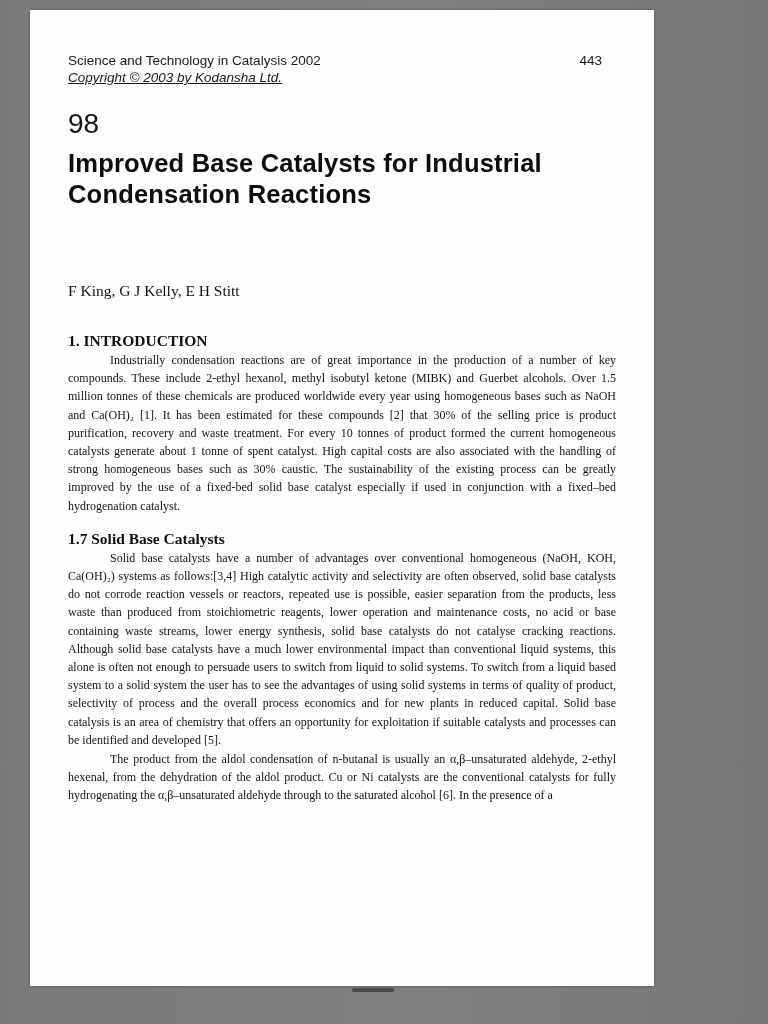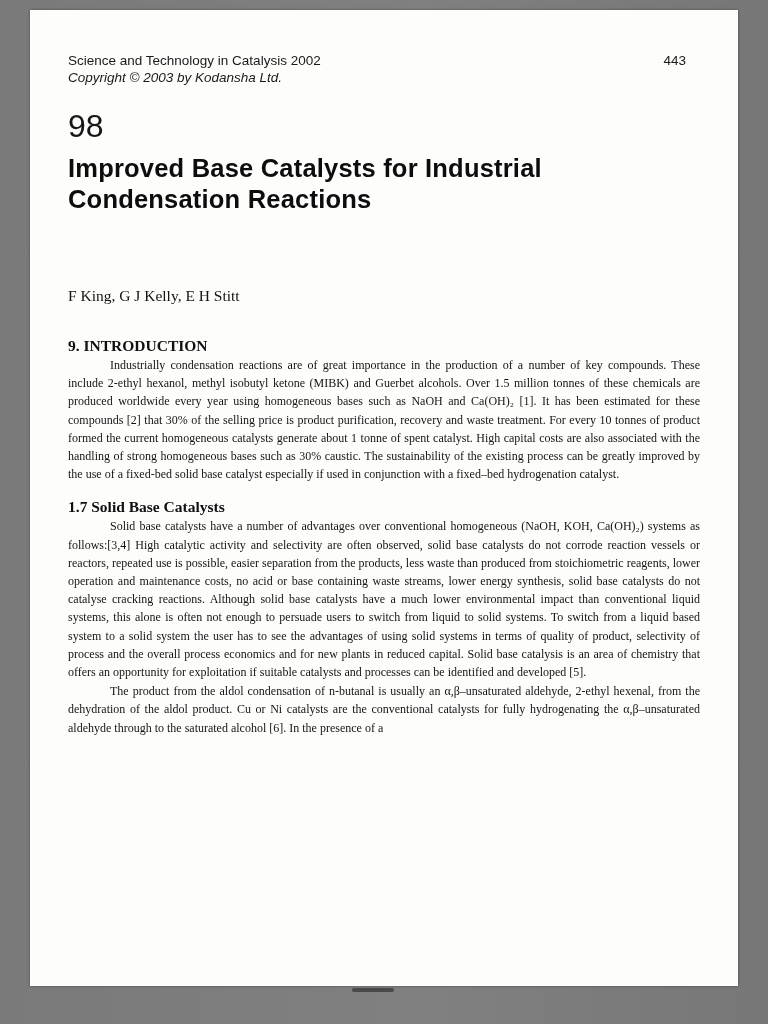--- a/index.html
+++ b/index.html
@@ -13,47 +13,47 @@
   }
   .scan-bg {
     position: absolute;
     inset: 0;
     background: linear-gradient(90deg, #7a7a7a 0%, #808080 55%, #777777 100%);
   }
   .page {
     position: absolute;
     left: 30px;
     top: 10px;
-    width: 708px;
+    width: 624px;
     height: 976px;
     background: #fdfdfc;
     box-shadow: 0 0 3px rgba(0,0,0,0.35);
     padding: 42px 38px 0 38px;
     overflow: hidden;
   }
   .header-row {
     display: flex;
     justify-content: space-between;
     align-items: flex-start;
     font-family: "Liberation Sans", sans-serif;
     font-size: 13.5px;
     line-height: 17px;
     color: #1a1a1a;
   }
-  .copyright { font-style: italic; }
+  .copyright { font-style: italic; text-decoration: underline; }
   .page-number {
     font-family: "Liberation Sans", sans-serif;
     font-size: 13.5px;
     padding-right: 14px;
     text-align: center;
   }
   .chapter-number {
     margin-top: 22px;
     font-family: "Liberation Sans", sans-serif;
-    font-size: 32px;
+    font-size: 28px;
     font-weight: 400;
     color: #161616;
   }
   .paper-title {
     margin-top: 8px;
     font-family: "Liberation Sans", sans-serif;
     font-weight: 700;
     font-size: 25.5px;
     line-height: 31px;
     letter-spacing: 0.2px;
@@ -112,21 +112,21 @@
 
   <div class="chapter-number">98</div>
 
   <h1 class="paper-title">Improved Base Catalysts for Industrial
 Condensation Reactions</h1>
 
   <div class="authors">F King, G J Kelly, E H Stitt</div>
 
 
   <div class="section">
-    <h2 class="section-heading first">9. INTRODUCTION</h2>
+    <h2 class="section-heading first">1. INTRODUCTION</h2>
     <p class="section-body">Industrially condensation reactions are of great importance in the production of a number of key compounds.  These include 2-ethyl hexanol, methyl isobutyl ketone (MIBK) and Guerbet alcohols. Over 1.5 million tonnes of these chemicals are produced worldwide every year using homogeneous bases such as NaOH and Ca(OH)₂ [1]. It has been estimated for these compounds [2] that 30% of the selling price is product purification, recovery and waste treatment. For every 10 tonnes of product formed the current homogeneous catalysts generate about 1 tonne of spent catalyst.  High capital costs are also associated with the handling of strong homogeneous bases such as 30% caustic.  The sustainability of the existing process can be greatly improved by the use of a fixed-bed solid base catalyst especially if used in conjunction with a fixed–bed hydrogenation catalyst.</p>
   </div>
 
   <div class="section">
     <h2 class="section-heading later">1.7 Solid Base Catalysts</h2>
     <p class="section-body">Solid base catalysts have a number of advantages over conventional homogeneous (NaOH, KOH, Ca(OH)₂) systems as follows:[3,4] High catalytic activity and selectivity are often observed, solid base catalysts do not corrode reaction vessels or reactors, repeated use is possible, easier separation from the products, less waste than produced from stoichiometric reagents, lower operation and maintenance costs, no acid or base containing waste streams, lower energy synthesis, solid base catalysts do not catalyse cracking reactions. Although solid base catalysts have a much lower environmental impact than conventional liquid systems, this alone is often not enough to persuade users to switch from liquid to solid systems. To switch from a liquid based system to a solid system the user has to see the advantages of using solid systems in terms of quality of product, selectivity of process and the overall process economics and for new plants in reduced capital. Solid base catalysis is an area of chemistry that offers an opportunity for exploitation if suitable catalysts and processes can be identified and developed [5].</p>
   </div>
 
   <div class="section">
     <p class="section-body">The product from the aldol condensation of n-butanal is usually an α,β–unsaturated aldehyde, 2-ethyl hexenal, from the dehydration of the aldol product. Cu or Ni catalysts are the conventional catalysts for fully hydrogenating the α,β–unsaturated aldehyde through to the saturated alcohol [6]. In the presence of a</p>

